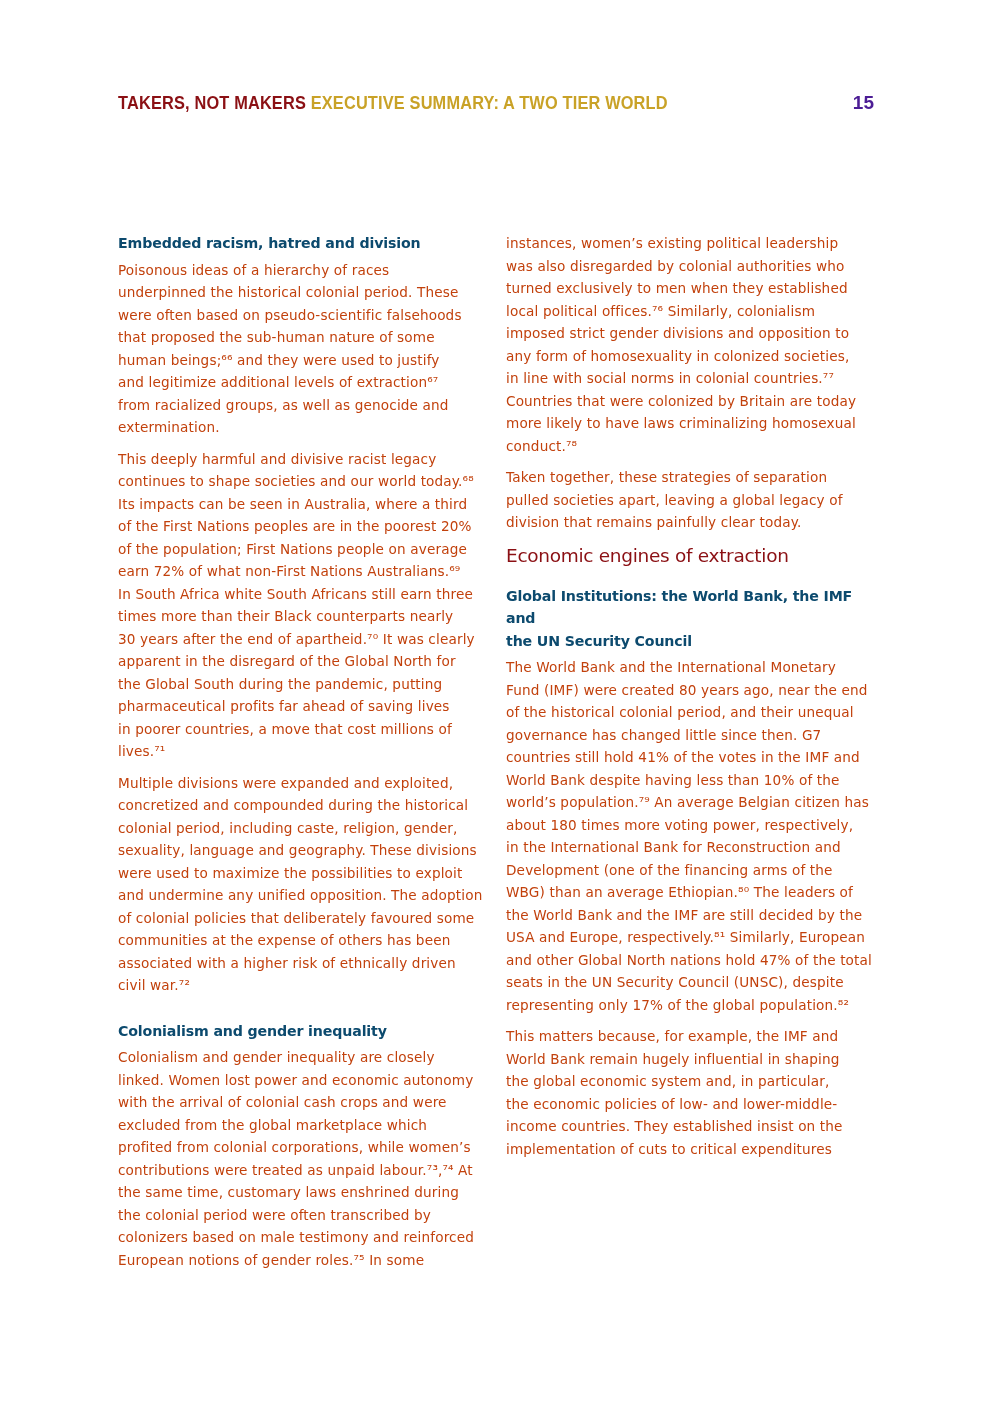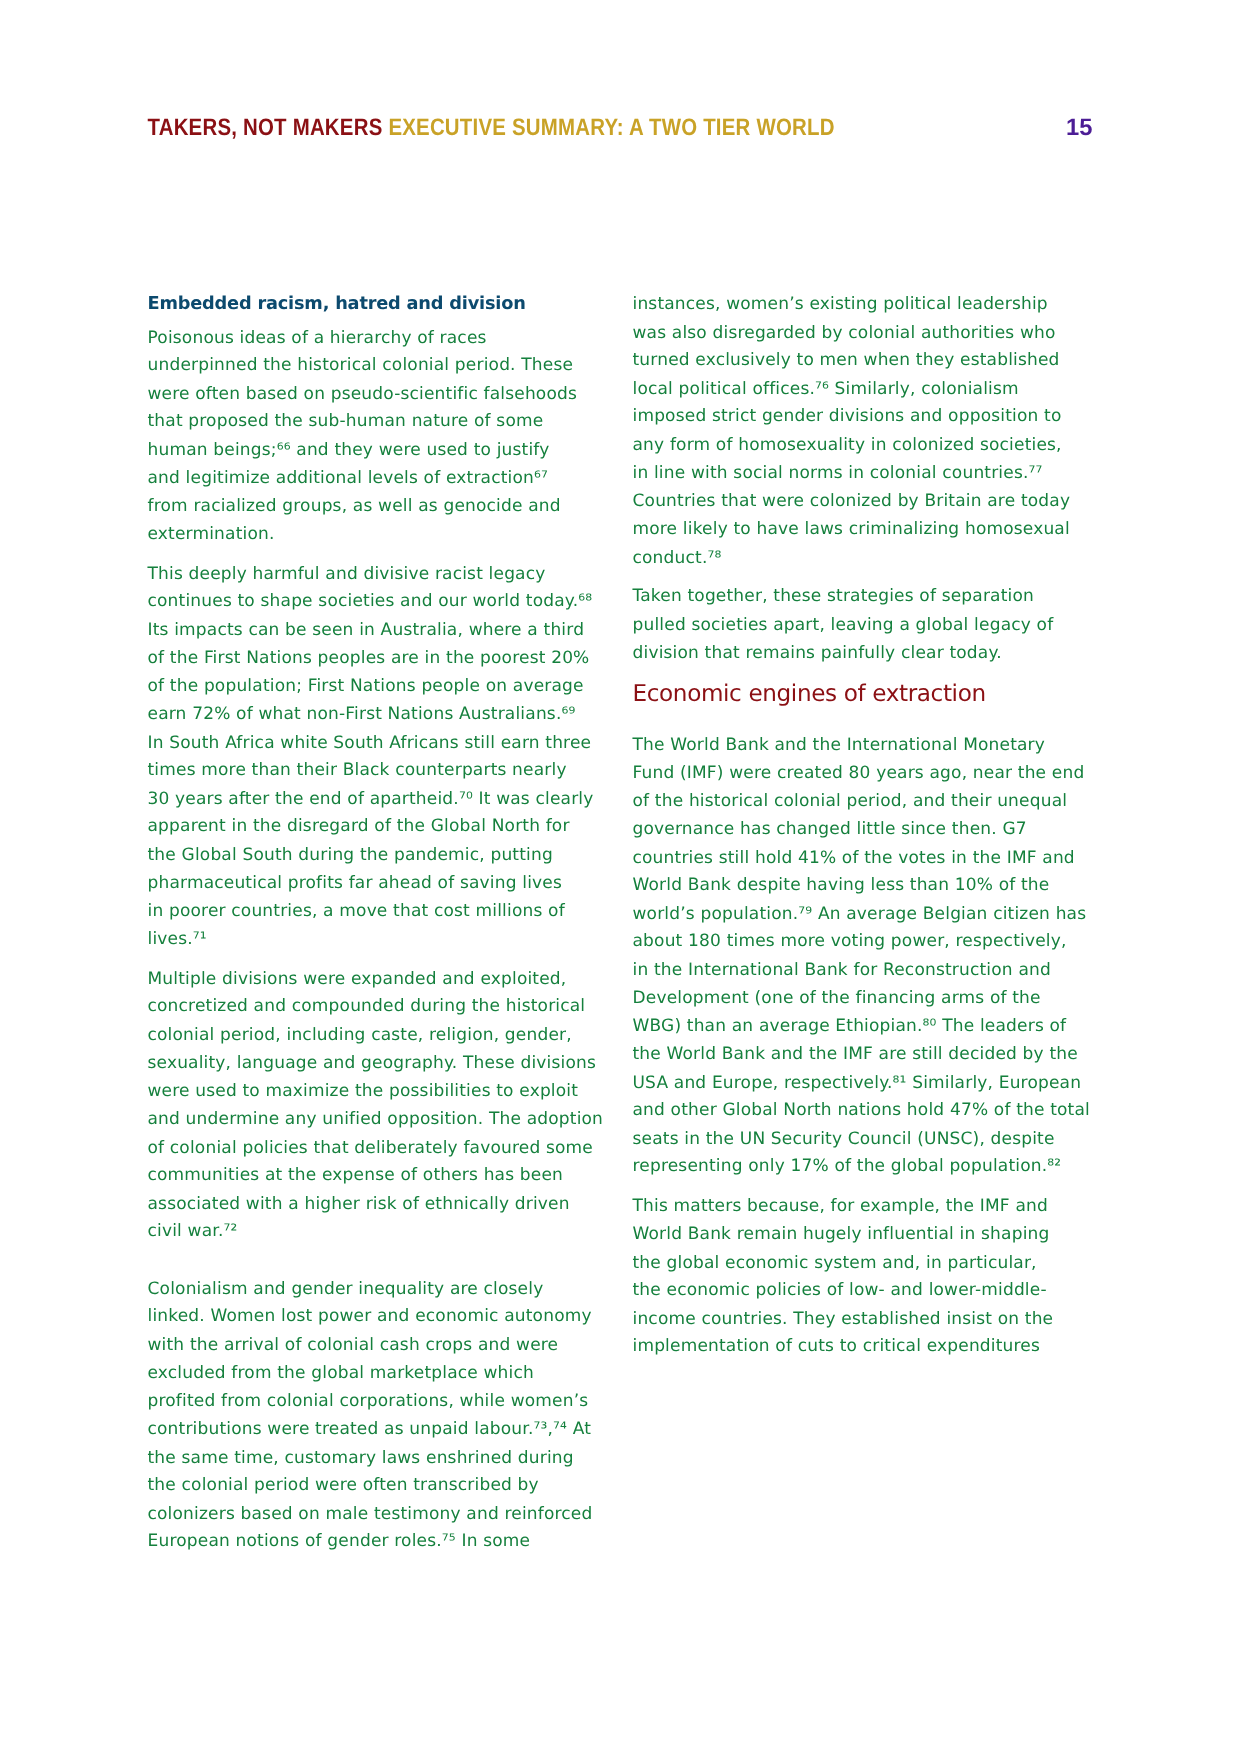--- a/index.html
+++ b/index.html
@@ -12,21 +12,21 @@
   .header .gold { color: #c9a227; }
   .pagenum { position: absolute; top: 92px; right: 118px; font-family: "Liberation Sans", sans-serif;
              font-weight: bold; font-size: 19px; color: #4c1d95; }
   .col { position: absolute; top: 232px; width: 372px; }
   .col.left { left: 118px; }
   .col.right { left: 506px; }
   .h3 { font-family: "DejaVu Sans", sans-serif; font-weight: bold; font-size: 14.2px;
         line-height: 22.5px; color: #0c4a6e; margin: 0 0 4px 0; letter-spacing: -0.15px; }
   .h2 { font-family: "DejaVu Sans", sans-serif; font-size: 18.5px; color: #8b1014;
         line-height: 26px; margin: 6px 0 2px 0; letter-spacing: -0.3px; }
-  p { margin: 0 0 9px 0; font-size: 13.6px; line-height: 22.5px; color: #15803d;
+  p { margin: 0 0 9px 0; font-size: 13.6px; line-height: 22.5px; color: #c2410c;
       letter-spacing: 0.15px; white-space: pre-line; }
   .gap { height: 14px; }
 </style>
 </head>
 <body>
 
 <div class="header">
   <span class="red">TAKERS, NOT MAKERS</span>
   <span class="gold">EXECUTIVE SUMMARY: A TWO TIER WORLD</span>
 </div>
@@ -60,20 +60,21 @@
 concretized and compounded during the historical
 colonial period, including caste, religion, gender,
 sexuality, language and geography. These divisions
 were used to maximize the possibilities to exploit
 and undermine any unified opposition. The adoption
 of colonial policies that deliberately favoured some
 communities at the expense of others has been
 associated with a higher risk of ethnically driven
 civil war.⁷²</p>
   <div class="gap"></div>
+  <div class="h3">Colonialism and gender inequality</div>
   <p>Colonialism and gender inequality are closely
 linked. Women lost power and economic autonomy
 with the arrival of colonial cash crops and were
 excluded from the global marketplace which
 profited from colonial corporations, while women’s
 contributions were treated as unpaid labour.⁷³,⁷⁴ At
 the same time, customary laws enshrined during
 the colonial period were often transcribed by
 colonizers based on male testimony and reinforced
 European notions of gender roles.⁷⁵ In some</p>
@@ -88,20 +89,22 @@
 any form of homosexuality in colonized societies,
 in line with social norms in colonial countries.⁷⁷
 Countries that were colonized by Britain are today
 more likely to have laws criminalizing homosexual
 conduct.⁷⁸</p>
   <p>Taken together, these strategies of separation
 pulled societies apart, leaving a global legacy of
 division that remains painfully clear today.</p>
   <div class="h2">Economic engines of extraction</div>
   <div class="gap"></div>
+  <div class="h3" style="white-space: pre-line;">Global Institutions: the World Bank, the IMF and
+the UN Security Council</div>
   <p>The World Bank and the International Monetary
 Fund (IMF) were created 80 years ago, near the end
 of the historical colonial period, and their unequal
 governance has changed little since then. G7
 countries still hold 41% of the votes in the IMF and
 World Bank despite having less than 10% of the
 world’s population.⁷⁹ An average Belgian citizen has
 about 180 times more voting power, respectively,
 in the International Bank for Reconstruction and
 Development (one of the financing arms of the

